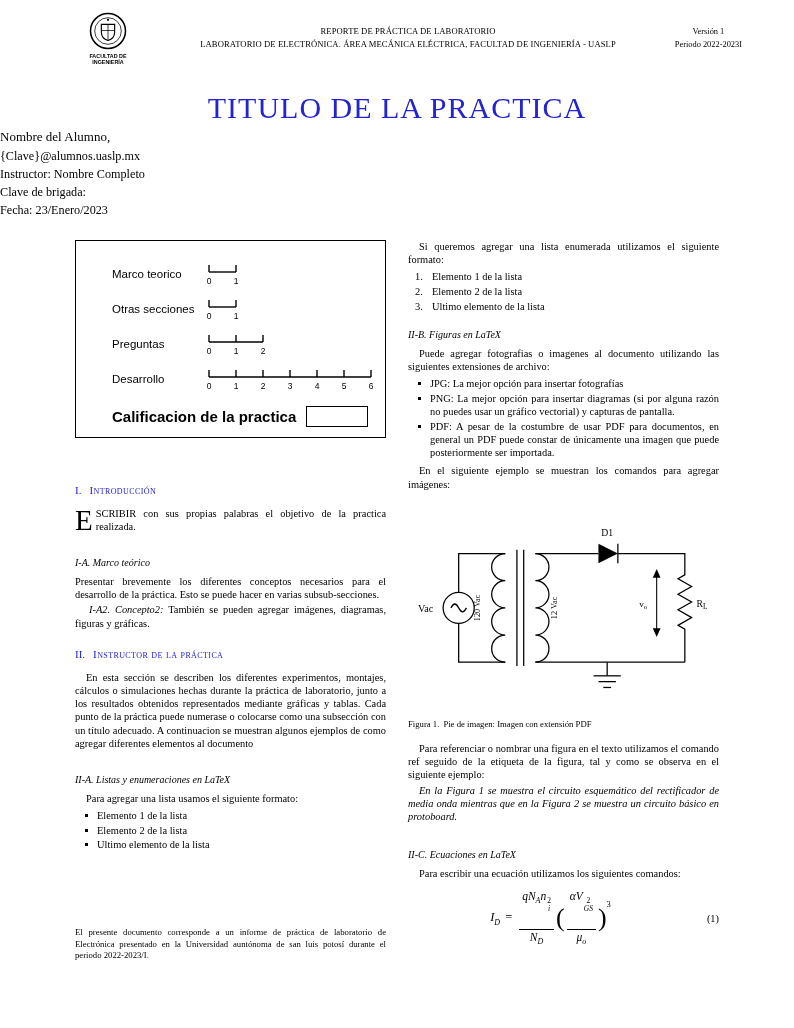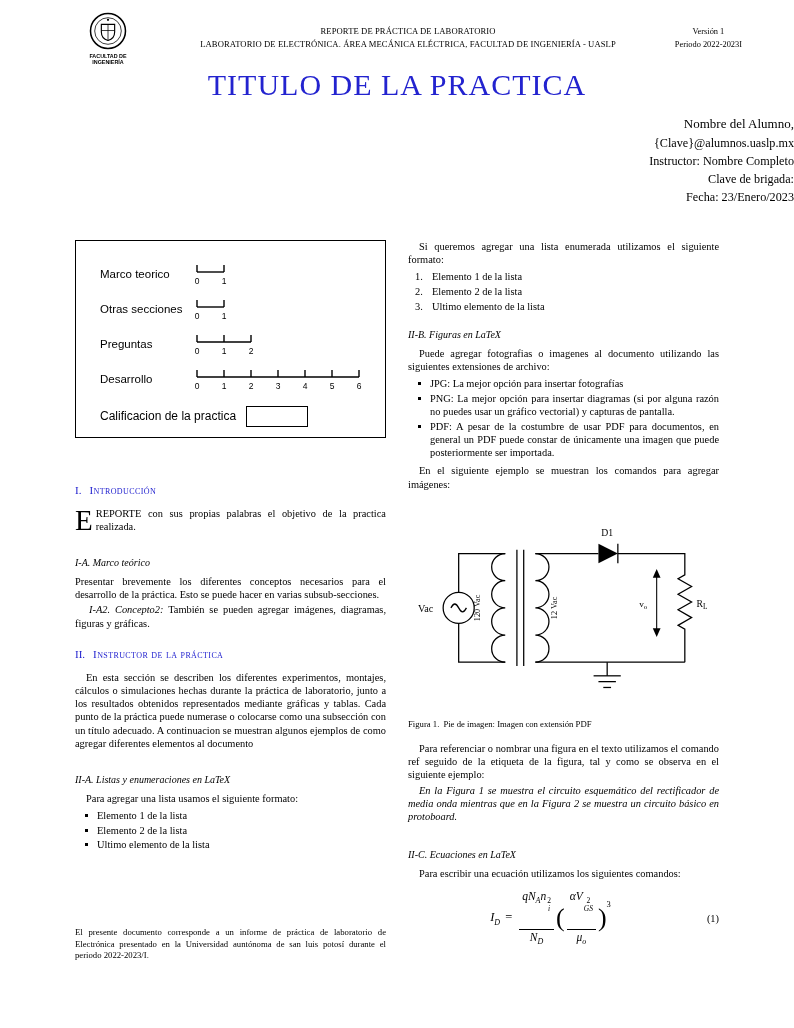--- a/index.html
+++ b/index.html
@@ -11,41 +11,41 @@
   
   .header { position:absolute; left:70px; right:48px; top:12px; height:62px; }
   .logo { position:absolute; left:14px; top:0; width:48px; text-align:center; }
   .logo-caption { font-family:"Liberation Sans",sans-serif; font-weight:bold; font-size:5.4px;
                   line-height:1.2; margin-top:1px; }
   .head-center { position:absolute; left:110px; right:110px; top:13px; text-align:center;
                  font-size:8.6px; line-height:1.55; letter-spacing:.1px; }
   .head-right { position:absolute; right:4px; top:13px; text-align:center; font-size:8.4px; line-height:1.6; }
 
   
-  .doc-title { position:absolute; top:68px; left:0; width:100%; text-align:center;
+  .doc-title { position:absolute; top:91px; left:0; width:100%; text-align:center;
                color:var(--accent); font-weight:400; font-size:30px; letter-spacing:1px; }
-  .author { position:absolute; top:114px; left:0; width:100%; text-align:right;
+  .author { position:absolute; top:127px; left:0; width:100%; text-align:left;
             font-size:12.2px; line-height:1.5; }
   .author .line0 { font-size:13px; }
 
   
   .columns { position:absolute; top:240px; left:75px; display:flex; gap:22px; }
   .col { width:311px; text-align:justify; line-height:1.27; }
   .col.left { position:relative; height:788px; }
   p { margin-bottom:2px; }
   .indent { text-indent:11px; }
   .runin { text-indent:14px; }
   .italic-par { font-style:italic; }
 
   
-  .rubric { width:311px; height:198px; border:1.6px solid #000; padding:16px 8px 0 24px; text-align:left; }
+  .rubric { width:311px; height:198px; border:1.6px solid #000; padding:16px 8px 0 36px; text-align:left; }
   .rubric-row { display:flex; align-items:center; height:35px; }
   .rubric-label { width:92px; font-family:"Liberation Sans","DejaVu Sans",sans-serif; font-size:11.5px; }
   .grade-row { display:flex; align-items:center; margin-top:9px; }
-  .grade-label { font-family:"Liberation Sans","DejaVu Sans",sans-serif; font-size:12px; }
+  .grade-label { font-family:"Liberation Sans","DejaVu Sans",sans-serif; font-size:15px;font-weight:bold; }
   .grade-box { width:62px; height:21px; border:1.3px solid #000; margin-left:10px; }
 
   
   h2.sec { color:var(--accent); text-align:left; font-weight:400; font-size:11px; margin:18px 0 9px; }
   h2.sec.first { margin-top:46px; }
   h2.sec .num { margin-right:8px; }
   h2.sec .sc { font-variant:small-caps; letter-spacing:.4px; }
   h3.subsec { font-style:italic; font-weight:400; font-size:10px; text-align:left; margin:24px 0 5px; }
   h3.mt-lg { margin-top:26px; }
 
@@ -189,21 +189,21 @@
           <span class="grade-label">Calificacion de la practica</span>
           <span class="grade-box"></span>
         </div>
       </div>
 
       <h2 class="sec first">
         <span class="num">I.</span><span class="sc">Introducción</span>
       </h2>
 
       <p class="lead">
-        <span class="dropcap">E</span><span>REPORTE</span>
+        <span class="dropcap">E</span><span>SCRIBIR</span>
         <span>con sus propias palabras el objetivo de la practica realizada.</span>
       </p>
 
       <h3 class="subsec">I-A. Marco teórico</h3>
       <p>Presentar brevemente los diferentes conceptos necesarios para el desarrollo de la práctica. Esto se puede hacer en varias subsub-secciones.</p>
 
       <p class="runin">
         <span class="italic-par">I-A2. Concepto2:</span>
         <span>También se pueden agregar imágenes, diagramas, figuras y gráficas.</span>
       </p>

